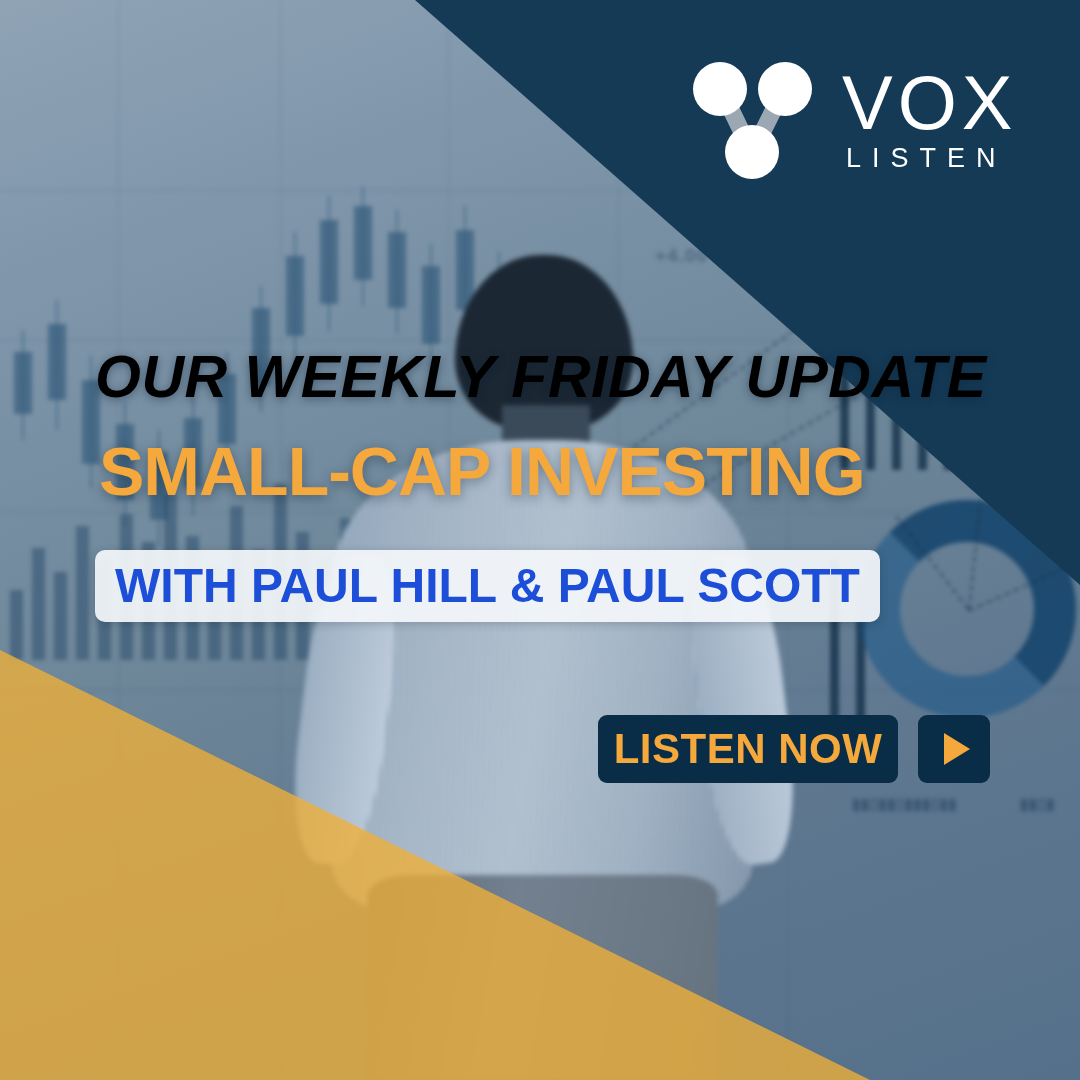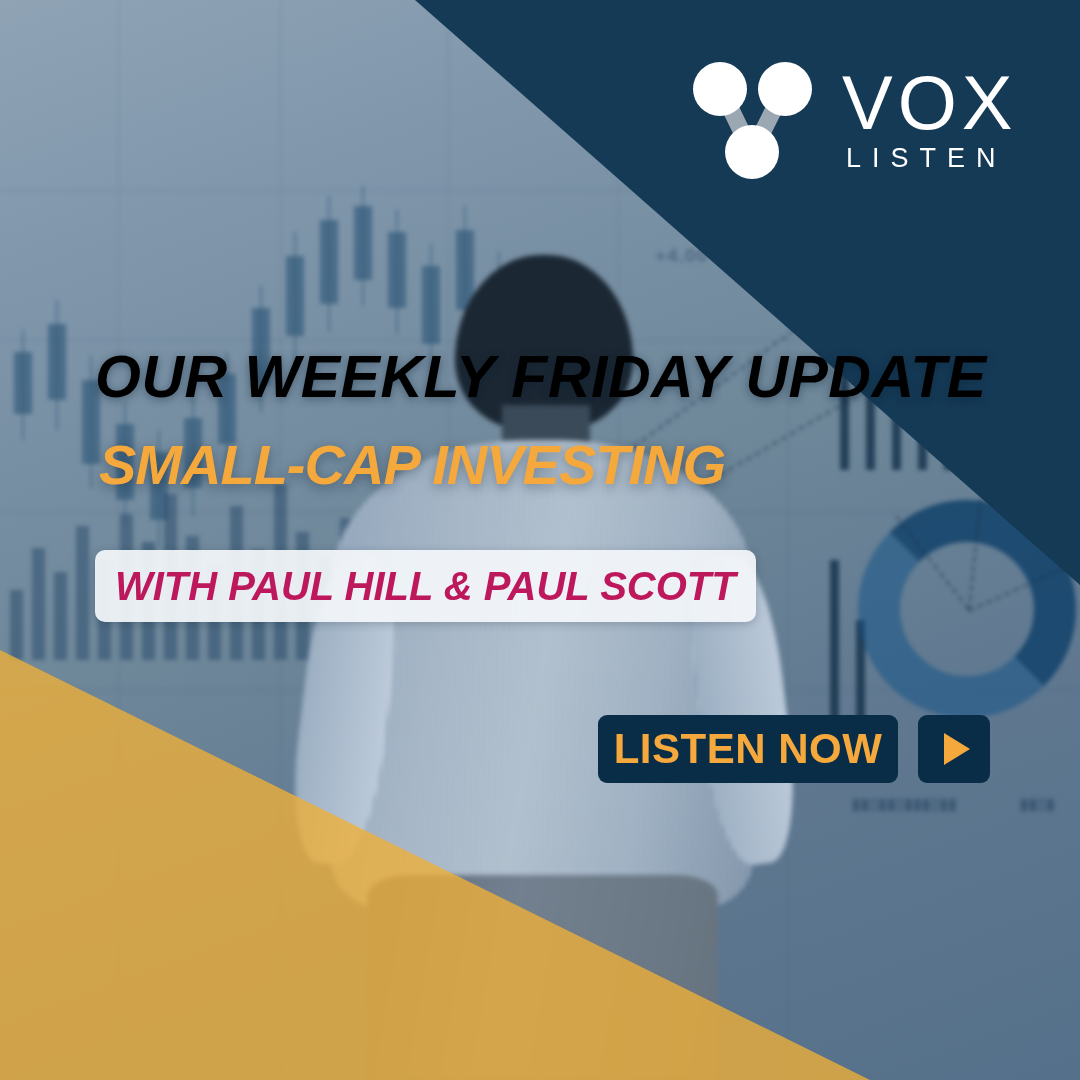--- a/index.html
+++ b/index.html
@@ -88,34 +88,34 @@
 
   
   .eyebrow{
     position:absolute;left:95px;top:348px;
     color:#000000;font-size:59px;font-weight:700;font-style:italic;
     letter-spacing:.5px;line-height:1;white-space:nowrap;
     text-shadow:0 2px 10px rgba(10,30,50,.45);
   }
   .headline{
     position:absolute;left:99px;top:437px;
-    color:#F5A83C;font-size:56px;font-weight:700;font-style:italic;
+    color:#F5A83C;font-size:68px;font-weight:700;
     letter-spacing:-1px;line-height:1;white-space:nowrap;
     text-shadow:0 3px 12px rgba(10,30,50,.4);
   }
   .hostbar{
     position:absolute;left:95px;top:550px;
     height:72px;padding:0 20px;
     background:rgba(243,246,250,.93);
     border-radius:10px;
     display:flex;align-items:center;
     box-shadow:0 2px 10px rgba(10,30,50,.22);
   }
   .hostbar span{
-    color:#be185d;font-size:40px;font-weight:700;font-style:italic;
+    color:#1d4ed8;font-size:48px;font-weight:700;
     letter-spacing:0;line-height:1;white-space:nowrap;
   }
 
   
   .cta{
     position:absolute;left:598px;top:715px;
     width:300px;height:68px;
     background:#0A2D47;border-radius:9px;
     display:flex;align-items:center;justify-content:center;
     cursor:pointer;

